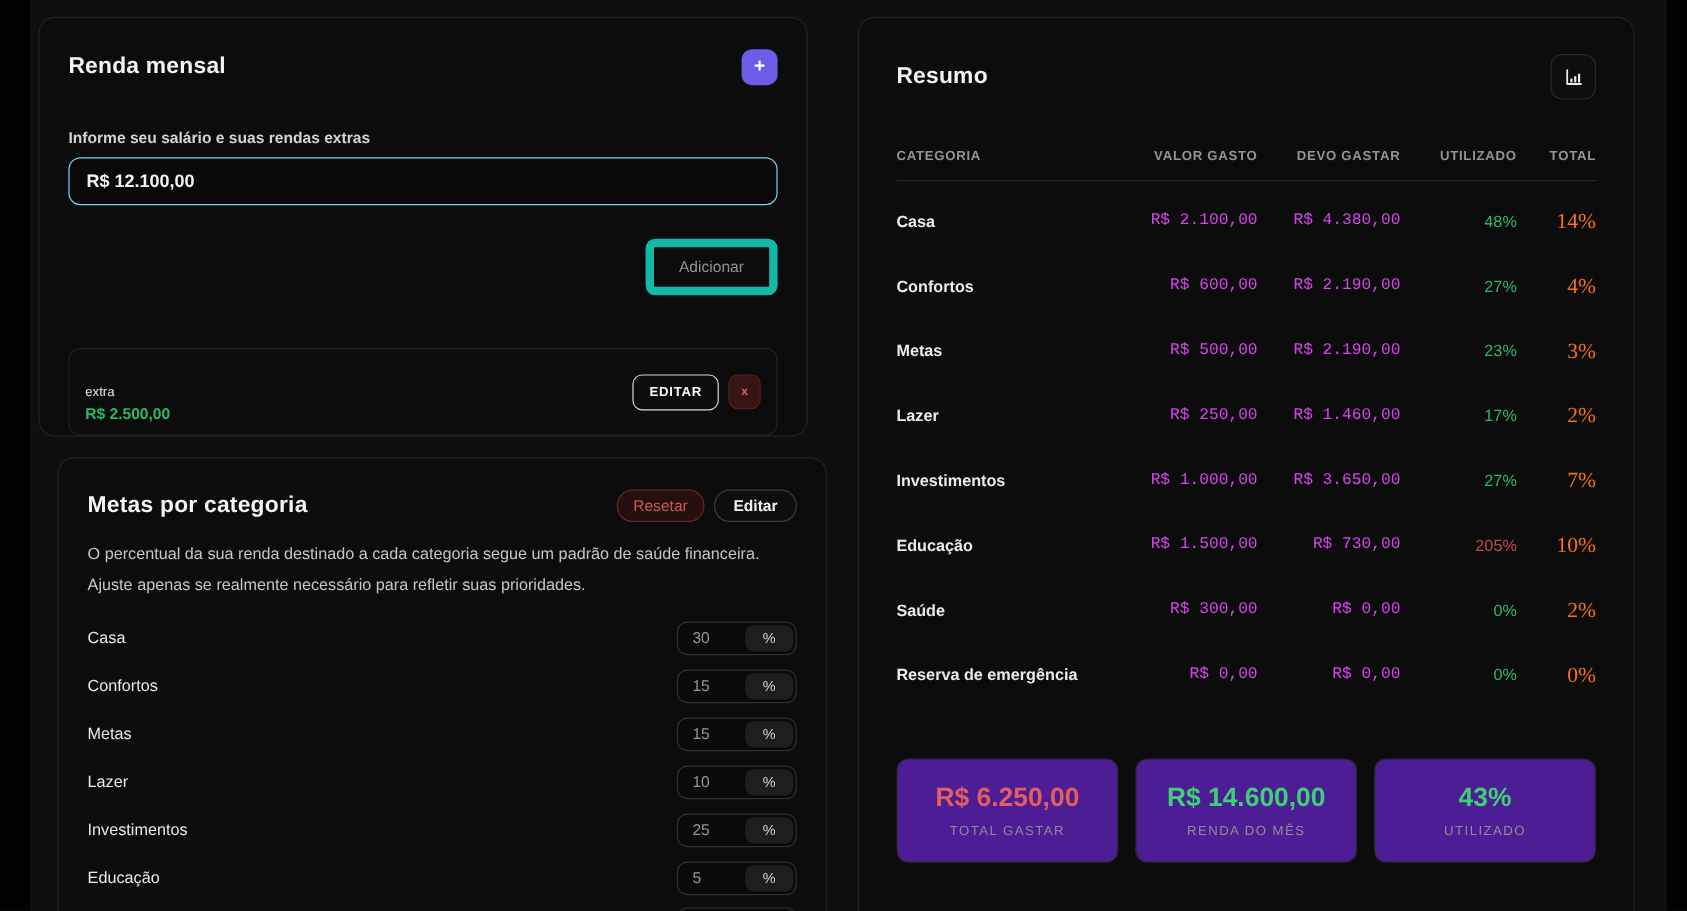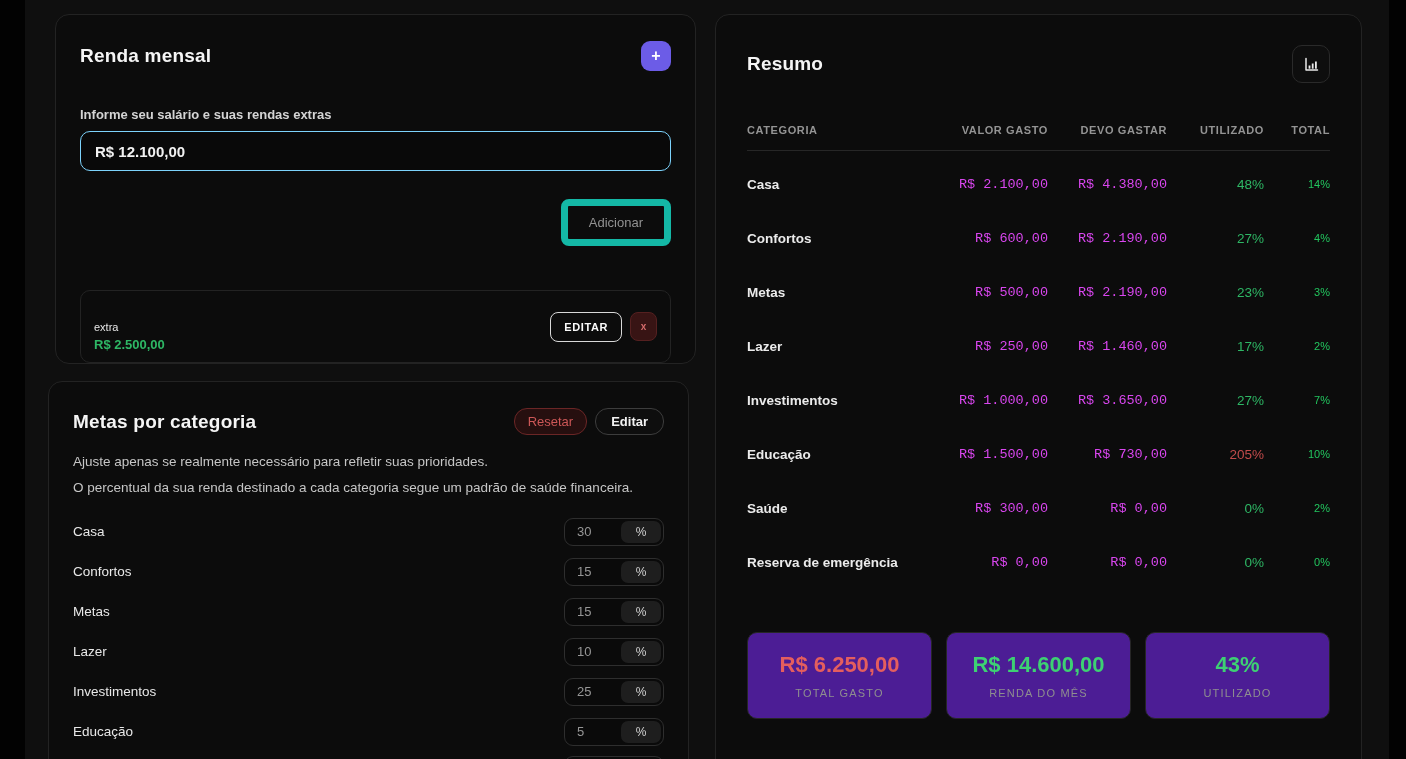--- a/index.html
+++ b/index.html
@@ -15,21 +15,21 @@
   .edge-right { right:0; width:17px; }
 
   .card {
     position:absolute;
     background:#0c0c0c;
     border:1px solid #232323;
     border-radius:14px;
   }
 
   
-  .card-renda { left:55px; top:14px; width:641px; height:350px; padding:26px 24px; }
+  .card-renda { left:32px; top:14px; width:641px; height:350px; padding:26px 24px; }
   .card-header { display:flex; align-items:center; justify-content:space-between; }
   .card-title { font-size:19px; font-weight:700; color:#f5f5f5; letter-spacing:.2px; }
   .plus-btn {
     width:30px; height:30px; border:none; border-radius:9px;
     background:#6c5ce7; color:#ffffff; font-size:16px; font-weight:700;
     display:flex; align-items:center; justify-content:center; cursor:pointer;
   }
   .field-label { margin-top:36px; font-size:13px; font-weight:700; color:#d4d4d4; }
   .income-input {
     margin-top:9px; width:100%; height:40px;
@@ -113,21 +113,21 @@
   .t-head .cell { line-height:14px; }
   .t-body .t-row { height:54px; }
   .t-body .t-row:first-child { margin-top:6px; }
   .cell { text-align:right; }
   .cell.first { text-align:left; }
   .cat { font-size:13.5px; font-weight:700; color:#ebebeb; }
   .val { font-size:13.5px; color:#d946ef;font-family:Liberation Mono, monospace; }
   .util { font-size:13.5px; font-weight:400; }
   .util[data-state="ok"] { color:#2eb765; }
   .util[data-state="over"] { color:#c24b4b; }
-  .tot { font-size:11px; color:#22c55e; }
+  .tot { font-size:18px; color:#f97316;font-family:Liberation Serif, serif; }
 
   .summary { margin-top:43px; display:grid; grid-template-columns:1fr 1fr 1fr; gap:14px; }
   .sum-box {
     border:1px solid #262626; border-radius:10px; background:#4c1d95;
     padding:19px 8px; text-align:center;
   }
   .sum-value { font-size:22px; font-weight:700; line-height:26px; }
   .sum-value[data-state="negative"] { color:#e45e5e; }
   .sum-value[data-state="positive"] { color:#3dd173; }
   .sum-label { margin-top:9px; font-size:11px; letter-spacing:1.2px; color:#8f8f8f; }
@@ -170,22 +170,22 @@
 <section class="card card-metas">
   <div class="card-header">
     <h2 class="card-title">Metas por categoria</h2>
     <div class="metas-buttons">
       <button class="btn-resetar">Resetar</button>
       <button class="btn-editar">Editar</button>
     </div>
   </div>
 
   <div class="metas-desc">
+    <div>O percentual da sua renda destinado a cada categoria segue um padrão de saúde financeira.</div>
     <div>Ajuste apenas se realmente necessário para refletir suas prioridades.</div>
-    <div>O percentual da sua renda destinado a cada categoria segue um padrão de saúde financeira.</div>
   </div>
 
   <div class="goals">
     <div class="goal-row">
       <span class="goal-label">Casa</span>
       <div class="goal-input-group">
         <input class="goal-value" type="text" value="30" style="">
         <span class="goal-suffix">%</span>
       </div>
     </div>
@@ -308,21 +308,21 @@
         <div class="cell val">R$ 0,00</div>
         <div class="cell util" data-state="ok">0%</div>
         <div class="cell tot">0%</div>
       </div>
     </div>
   </div>
 
   <div class="summary">
     <div class="sum-box">
       <div class="sum-value" data-state="negative">R$ 6.250,00</div>
-      <div class="sum-label">TOTAL GASTO</div>
+      <div class="sum-label">TOTAL GASTAR</div>
     </div>
     <div class="sum-box">
       <div class="sum-value" data-state="positive">R$ 14.600,00</div>
       <div class="sum-label">RENDA DO MÊS</div>
     </div>
     <div class="sum-box">
       <div class="sum-value" data-state="positive">43%</div>
       <div class="sum-label">UTILIZADO</div>
     </div>
   </div>

